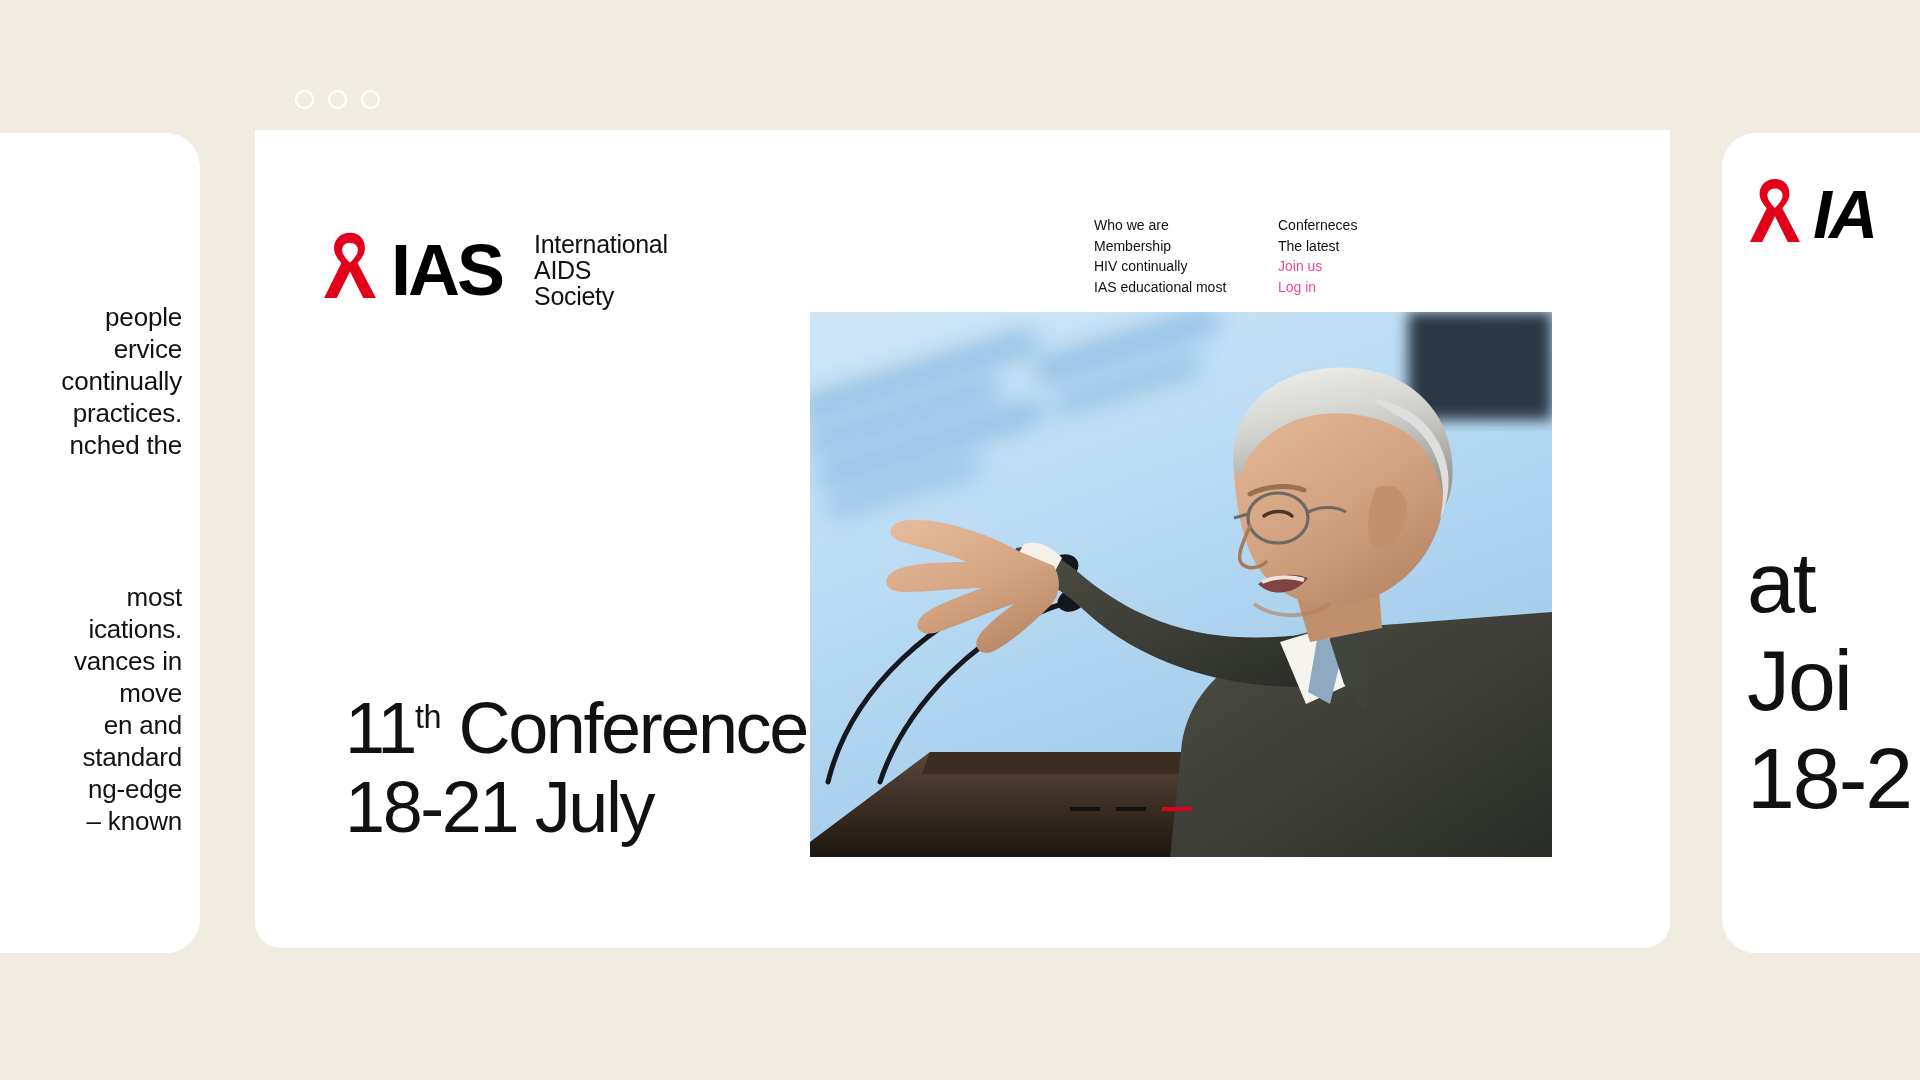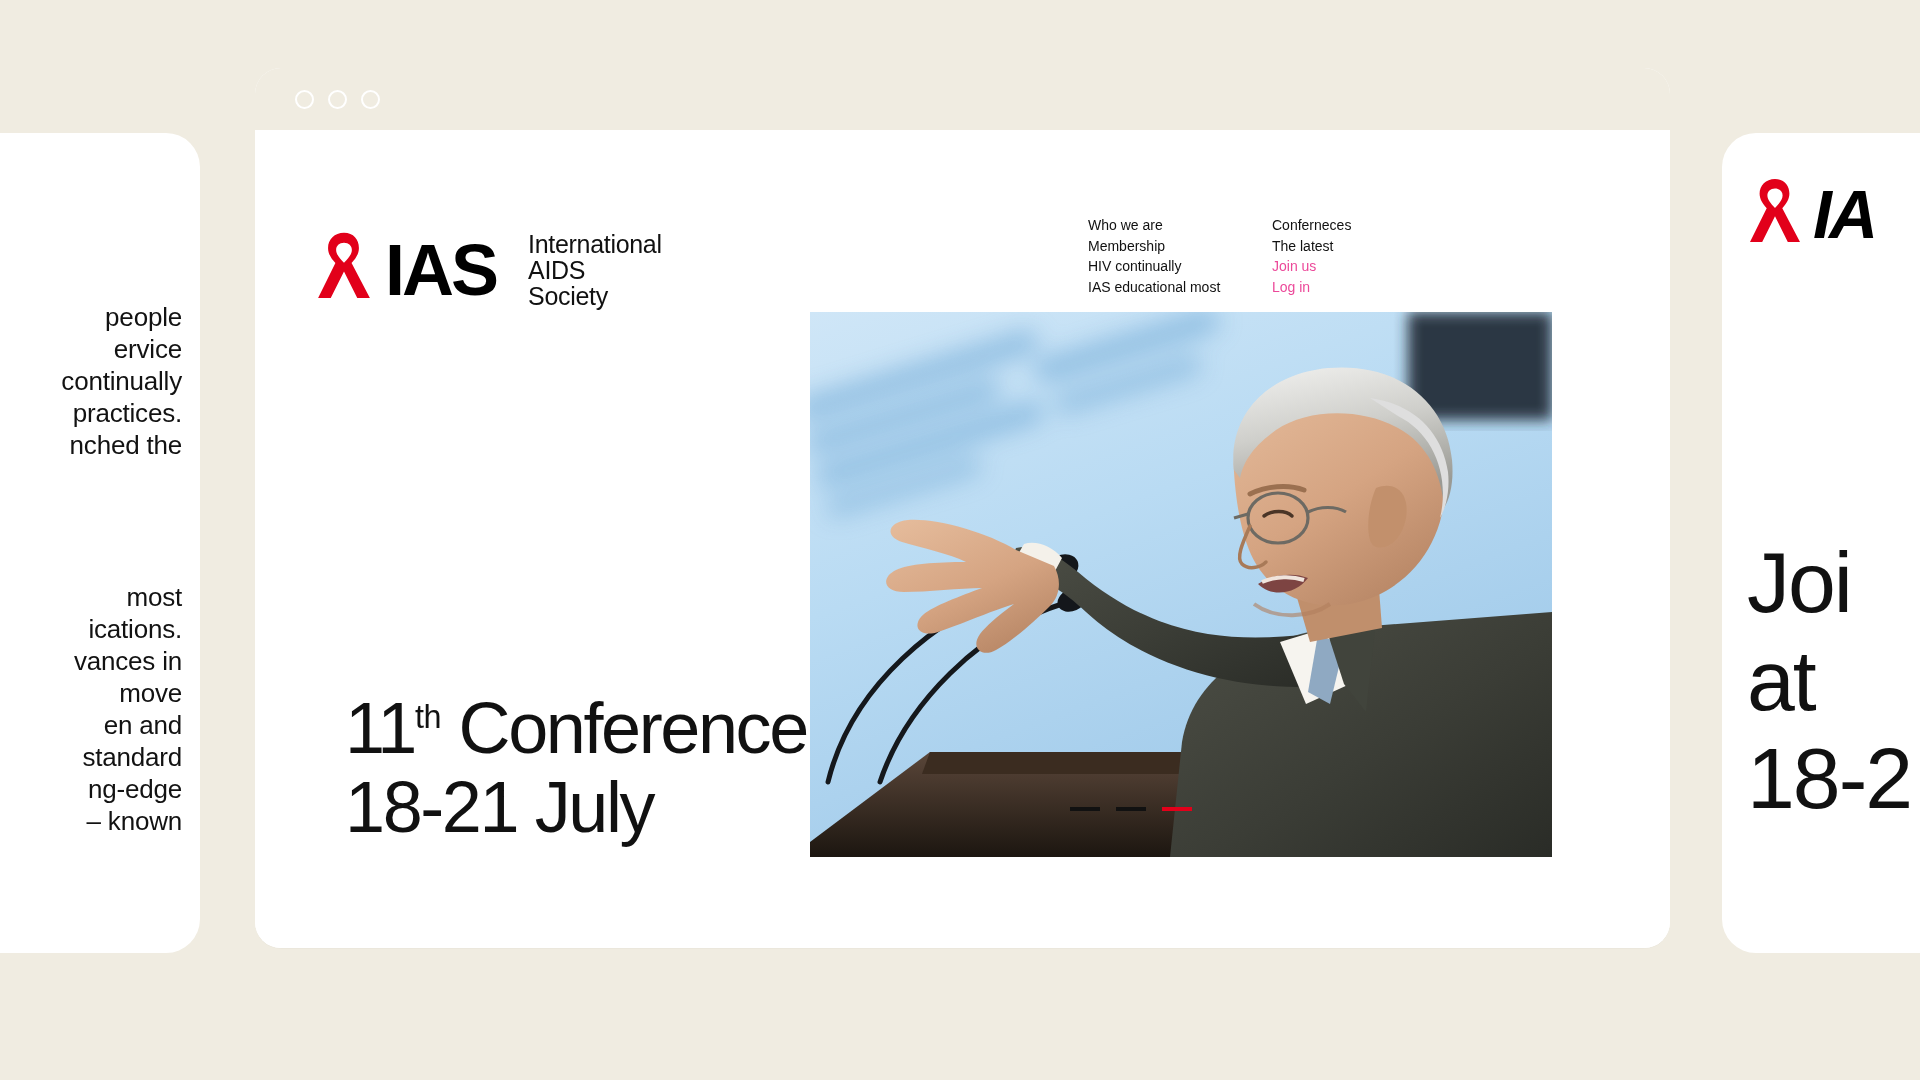--- a/index.html
+++ b/index.html
@@ -55,21 +55,21 @@
   .dot{
     width:19px;height:19px;border-radius:50%;
     border:2px solid #ffffff;box-sizing:border-box;background:transparent;
   }
   .page{
     position:absolute;left:0;top:62px;width:100%;height:818px;background:#fff;
   }
 
   
   .site-header{
-    position:absolute;left:0;top:0;width:100%;height:165px;
+    position:absolute;left:6px;top:0;width:100%;height:165px;
   }
   .logo{
     position:absolute;left:60px;top:100px;display:flex;align-items:center;gap:12px;
   }
   .logo-mark{display:block;}
   .logo-ias{
     font-size:72px;font-weight:700;letter-spacing:-3px;color:#000;
     line-height:0.78;font-family:"Liberation Sans",sans-serif;
   }
   .logo-words{
@@ -130,22 +130,22 @@
   <div class="peek peek-right">
     <div class="peek-right-logo">
       <span>
         <svg width="56" height="72" viewBox="0 0 56 72" aria-hidden="true">
           <path d="M28 2c-9.2 0-15.4 6.6-15.4 14.6 0 5.6 3 10.2 7.1 14.6L3 65h12.2l12.8-25.7L40.8 65H53L35.3 31.2c4.1-4.4 7.1-9 7.1-14.6C42.4 8.6 37.2 2 28 2zm0 9.6c4.6 0 7.6 3 7.6 7 0 4.3-3.3 7.8-7.6 12.4-4.3-4.6-7.6-8.1-7.6-12.4 0-4 3-7 7.6-7z" fill="#e2001a"></path>
         </svg>
       </span>
       <span class="logo-ias" style="font-size:68px;font-style:italic;">IA</span>
     </div>
     <div class="peek-right-head">
+      <div>at</div>
       <div>Joi</div>
-      <div>at</div>
       <div>18-2</div>
     </div>
   </div>
 
   <div class="window">
 
     <div class="titlebar">
       <span class="dot"></span>
       <span class="dot"></span>
       <span class="dot"></span>

